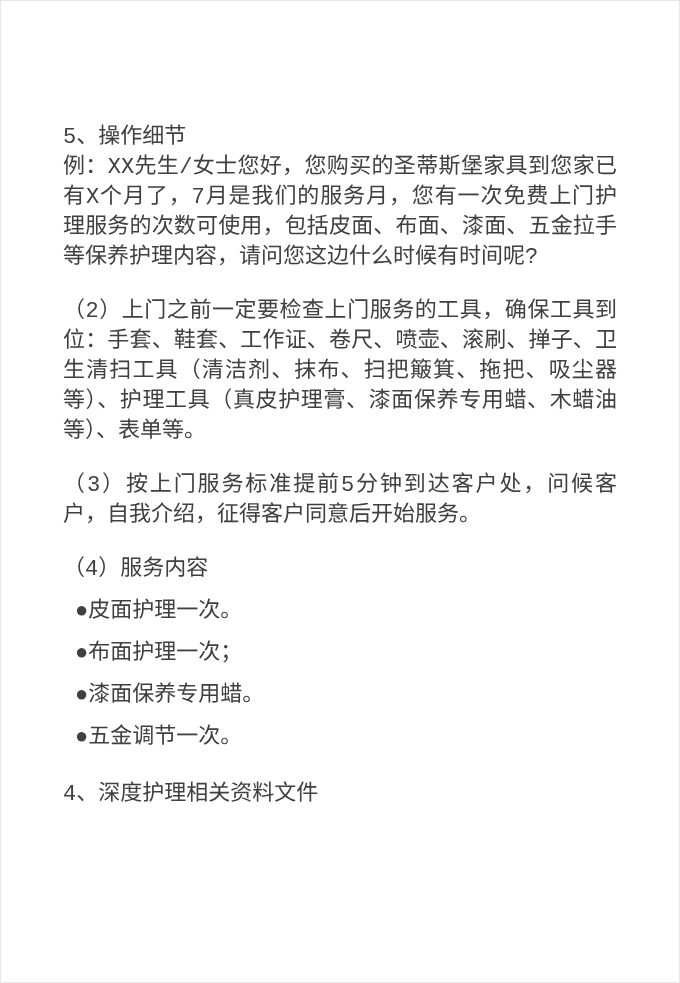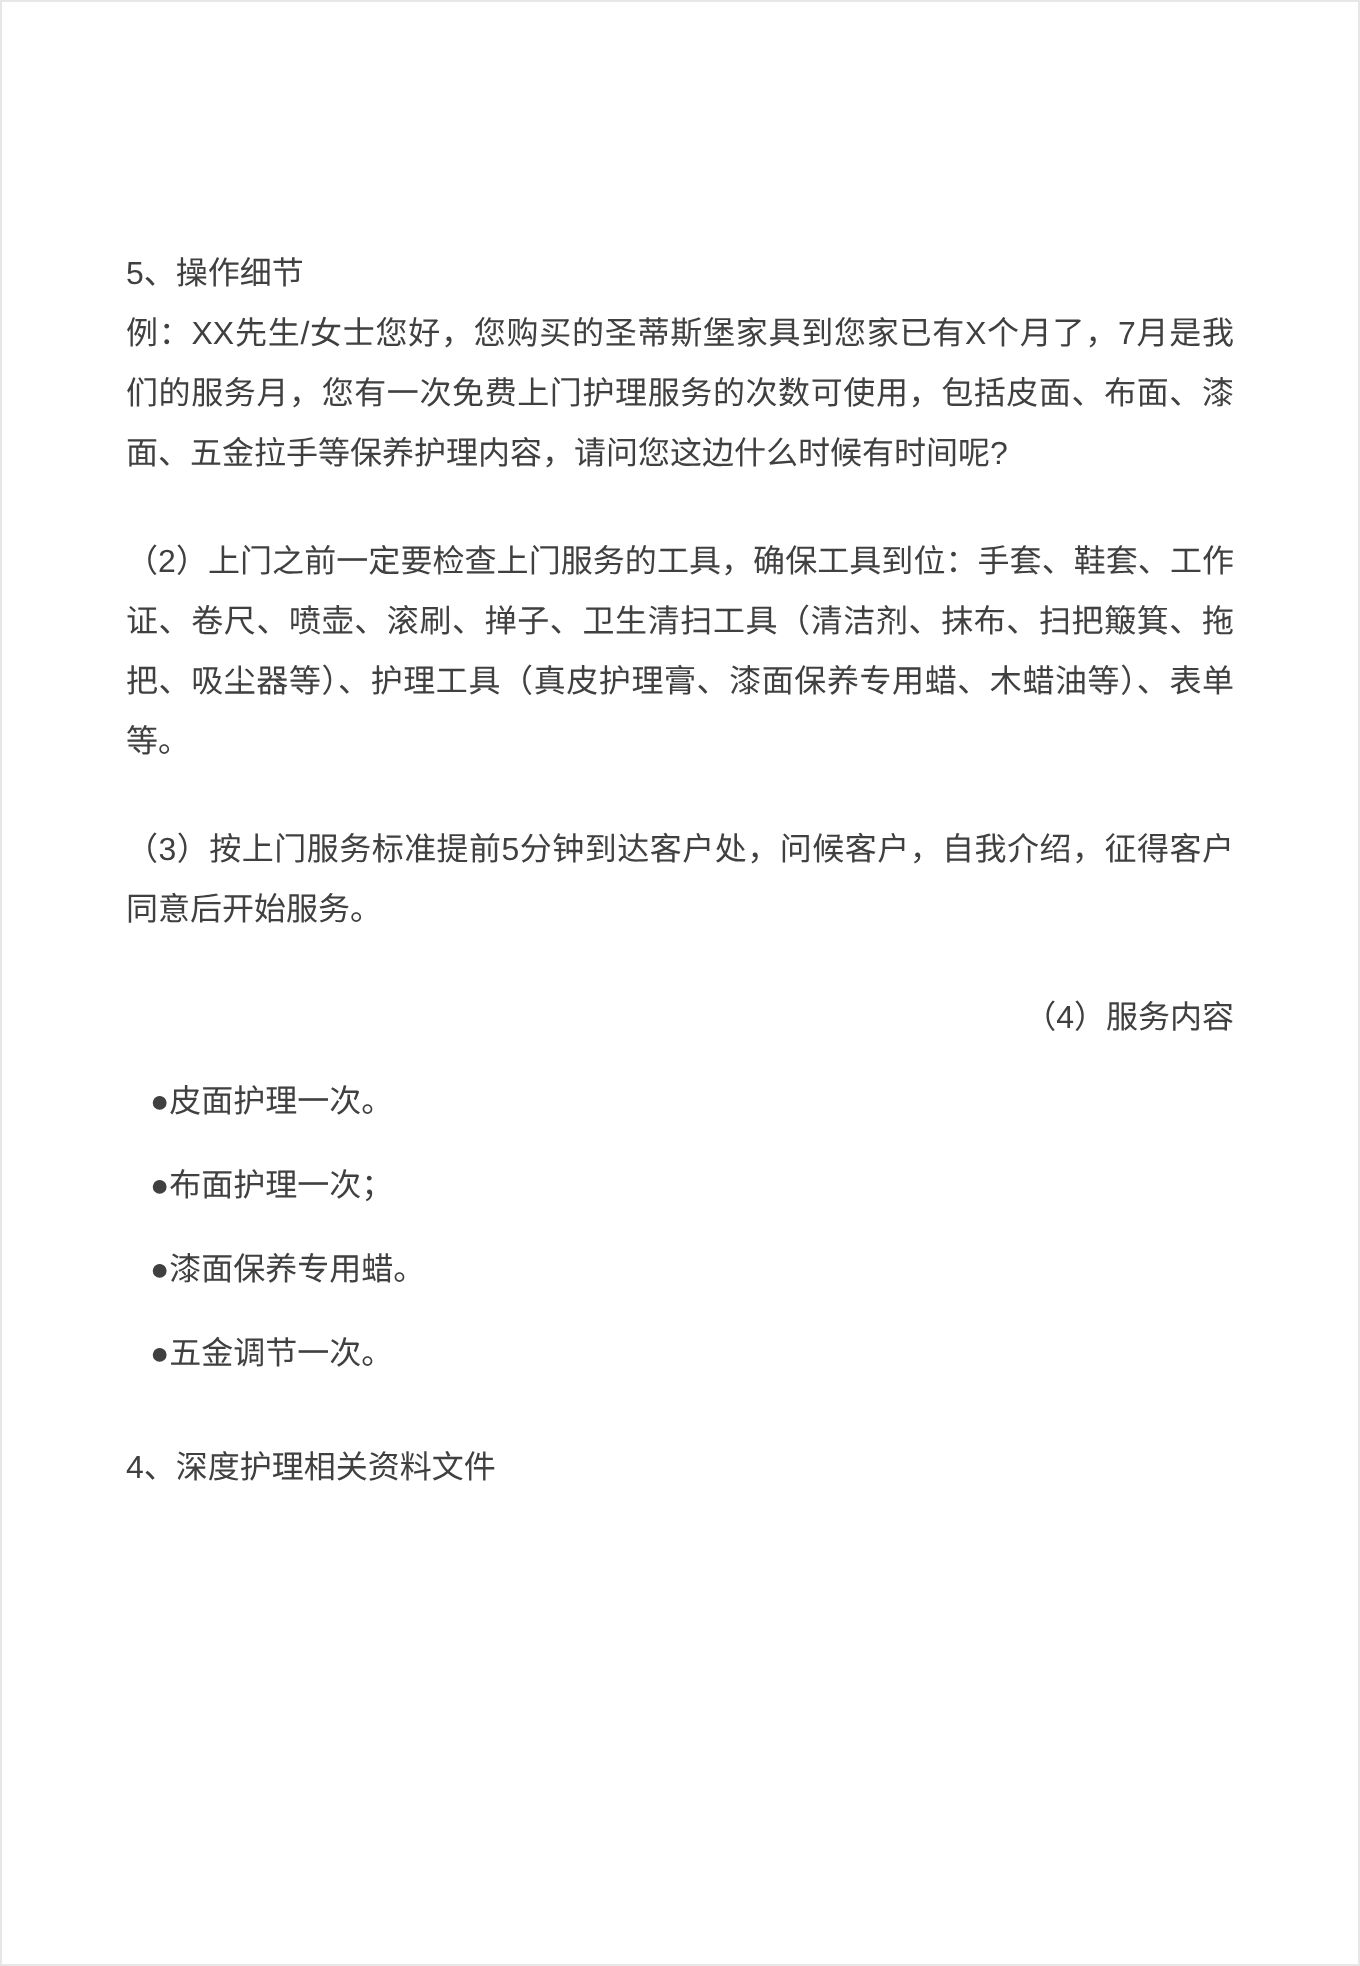--- a/index.html
+++ b/index.html
@@ -8,37 +8,36 @@
     background: #ffffff;
   }
   .page {
     position: relative;
     width: 680px;
     height: 983px;
     box-sizing: border-box;
     background: #ffffff;
     border: 1px solid #e7e7e7;
     padding: 122px 62px 0 62px;
-    font-family: Liberation Sans, sans-serif;
-    font-size: 16px;
+    font-family: Liberation Mono, monospace;
+    font-size: 22px;
     line-height: 30px;
     color: #404040;
     overflow: hidden;
   }
   .para {
     margin: 0;
     text-align: left;
   }
   .para.justify {
     text-align: justify;
     text-justify: inter-ideograph;
   }
   .gap {
     margin-top: 24px;
-    text-align: right;
   }
   .gap-lg {
     margin-top: 27px;
   }
   .bullet-line {
     margin: 12px;
   }
 </style>
 </head>
 <body>

